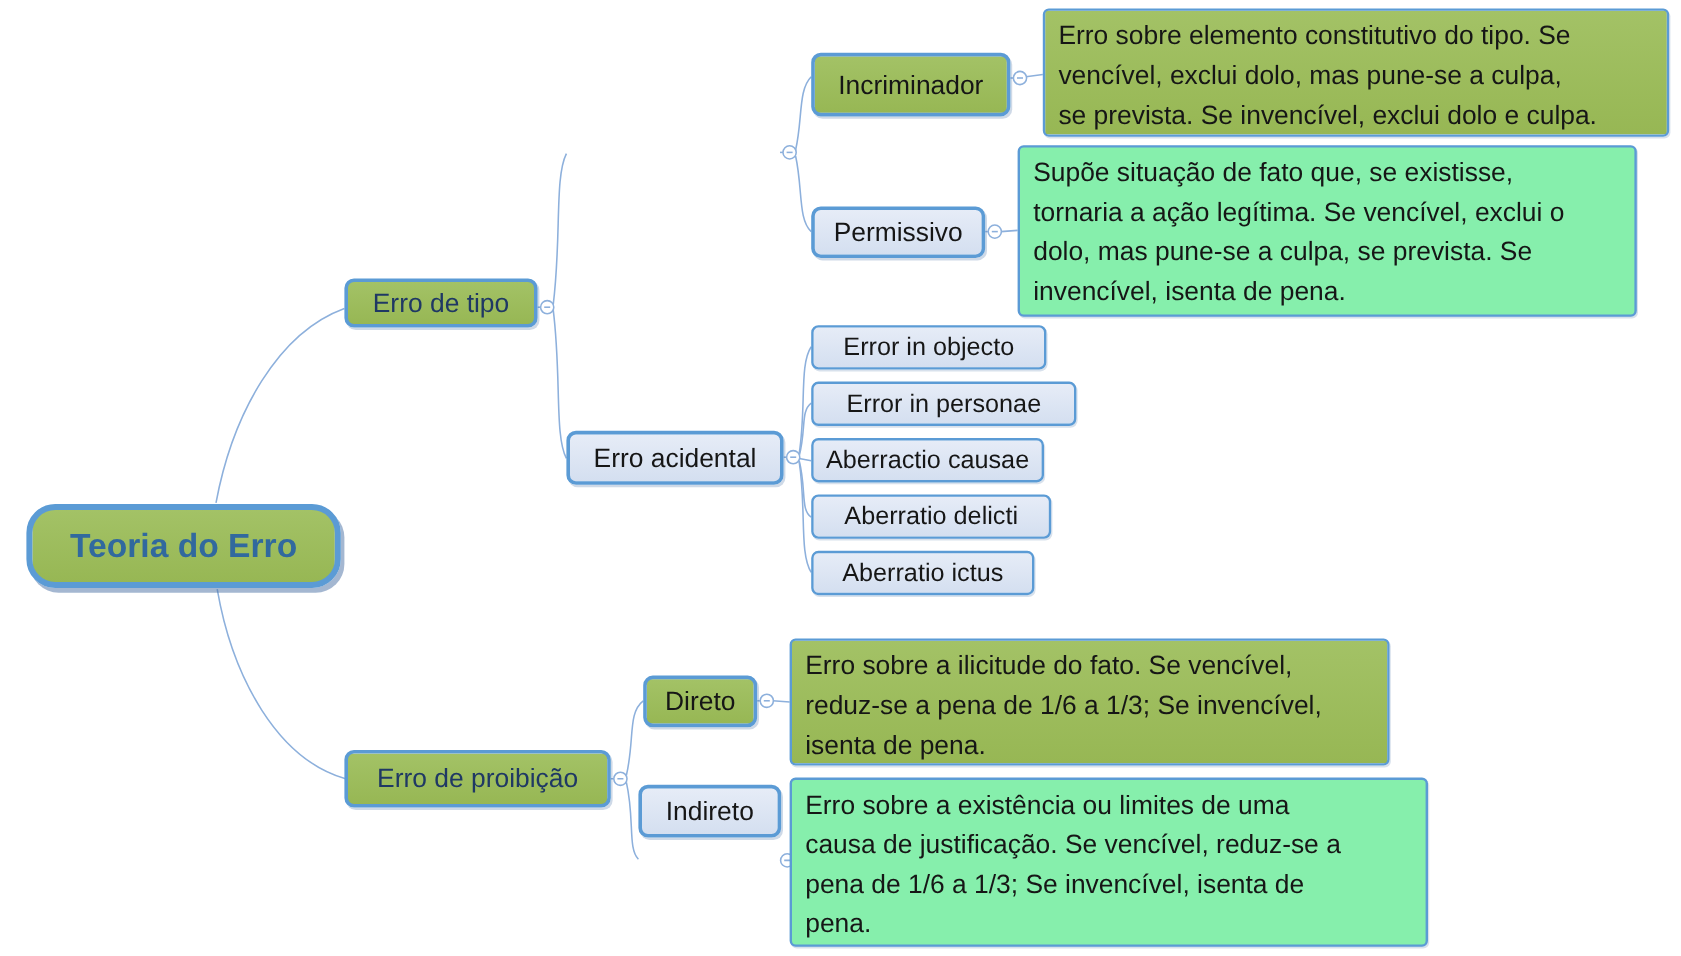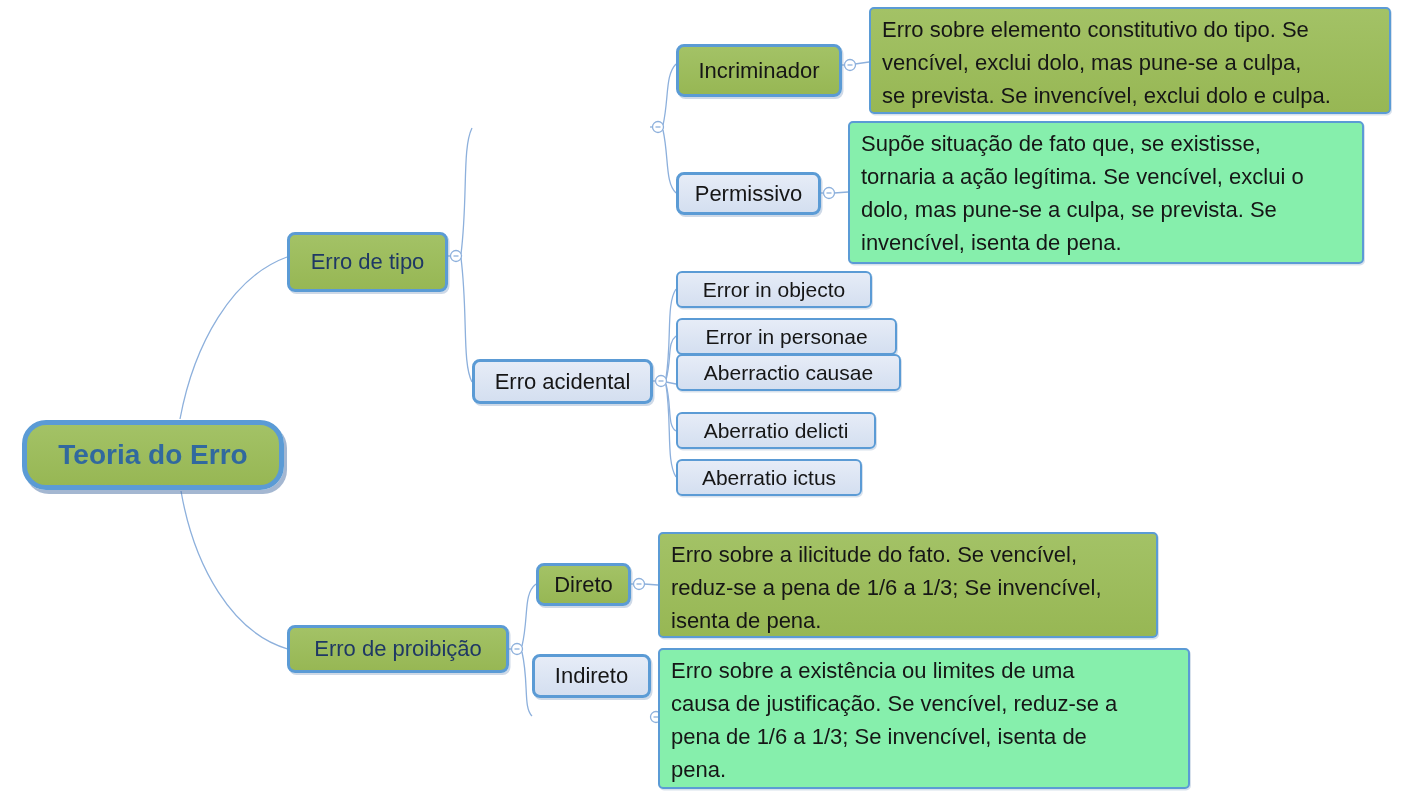--- a/index.html
+++ b/index.html
@@ -112,39 +112,39 @@
       </g>
       <g>
         <circle cx="656" cy="717" r="5.5" fill="#ffffff"></circle>
           <line x1="653.5" y1="717" x2="658.5" y2="717"></line>
       </g>
     </g>
   </svg>
 
   <div class="node green root" style="left:22px;top:420px;width:262px;height:70px">Teoria do Erro</div>
 
-  <div class="node green branch" style="left:287px;top:232px;width:161px;height:60px">Erro de tipo</div>
+  <div class="node green branch" style="left:287px;top:232px;width:161px;height:41px">Erro de tipo</div>
   <div class="node green branch" style="left:287px;top:625px;width:222px;height:48px">Erro de proibição</div>
 
   <div class="node blue" style="left:472px;top:359px;width:181px;height:45px">Erro acidental</div>
 
   <div class="node green" style="left:676px;top:44px;width:166px;height:53px">Incriminador</div>
   <div class="node blue" style="left:676px;top:172px;width:145px;height:43px">Permissivo</div>
 
   <div class="node green note" style="left:869px;top:7px;width:522px;height:107px">Erro sobre elemento constitutivo do tipo. Se
 vencível, exclui dolo, mas pune-se a culpa,
 se prevista. Se invencível, exclui dolo e culpa.</div>
   <div class="node gray-note note" style="left:848px;top:121px;width:516px;height:143px">Supõe situação de fato que, se existisse,
 tornaria a ação legítima. Se vencível, exclui o
 dolo, mas pune-se a culpa, se prevista. Se
 invencível, isenta de pena.</div>
 
   <div class="node blue small" style="left:676px;top:271px;width:196px;height:37px">Error in objecto</div>
   <div class="node blue small" style="left:676px;top:318px;width:221px;height:37px">Error in personae</div>
-  <div class="node blue small" style="left:676px;top:354px;width:225px;height:37px">Aberractio causae</div>
+  <div class="node blue small" style="left:676px;top:365px;width:194px;height:37px">Aberractio causae</div>
   <div class="node blue small" style="left:676px;top:412px;width:200px;height:37px">Aberratio delicti</div>
   <div class="node blue small" style="left:676px;top:459px;width:186px;height:37px">Aberratio ictus</div>
 
   <div class="node green" style="left:536px;top:563px;width:95px;height:43px">Direto</div>
   <div class="node blue" style="left:532px;top:654px;width:119px;height:44px">Indireto</div>
 
   <div class="node green note" style="left:658px;top:532px;width:500px;height:106px">Erro sobre a ilicitude do fato. Se vencível,
 reduz-se a pena de 1/6 a 1/3; Se invencível,
 isenta de pena.</div>
   <div class="node gray-note note" style="left:658px;top:648px;width:532px;height:141px">Erro sobre a existência ou limites de uma

